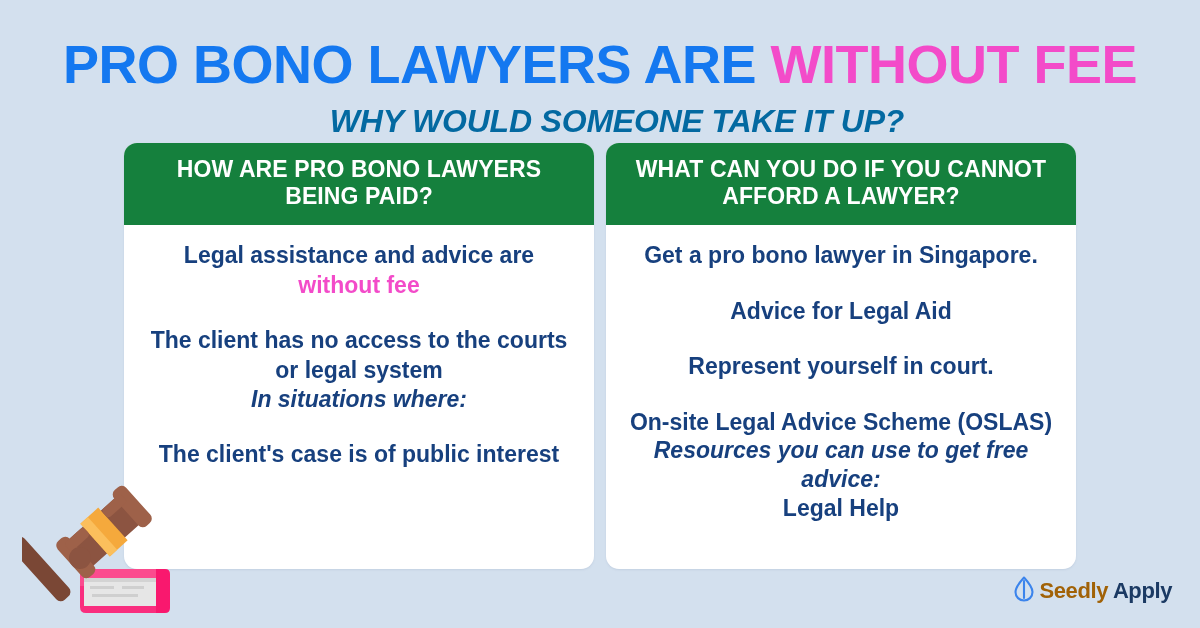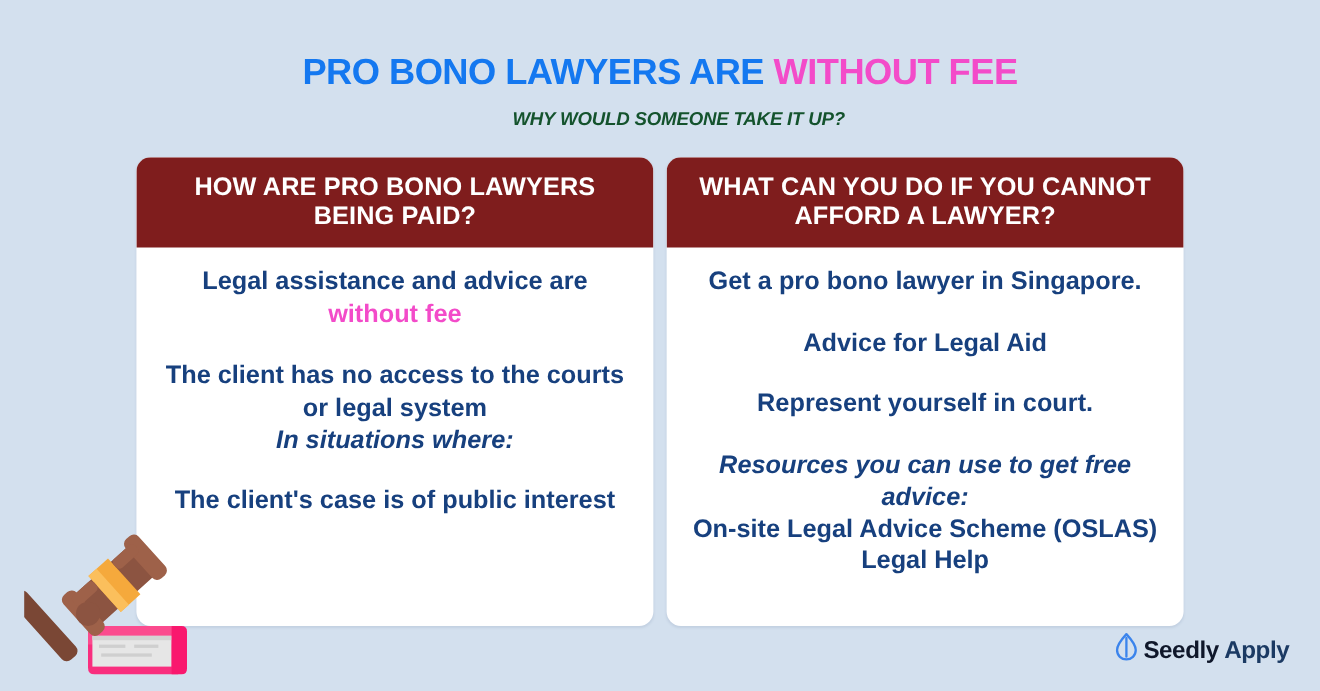--- a/index.html
+++ b/index.html
@@ -23,36 +23,36 @@
 
   
   .title-block {
     position: absolute;
     top: 32px;
     left: 0;
     width: 1200px;
     text-align: center;
   }
   .main-title {
-    font-size: 33px;
+    font-size: 54px;
     font-weight: 800;
     letter-spacing: -0.5px;
     line-height: 1.05;
-    margin: 16px;
+    margin: 4px;
     white-space: nowrap;
   }
   .main-title .seg-blue { color: #1478f0; }
   .main-title .seg-pink { color: #f34bc9; }
 
   .sub-title {
     margin: 10px 0 0 0;
-    font-size: 17px;
+    font-size: 32px;
     font-weight: 700;
     font-style: italic;
-    color: #14532d;
+    color: #0369a1;
     letter-spacing: -0.2px;
     white-space: nowrap;
     padding-left: 34px;
   }
 
   
   .cards {
     position: absolute;
     top: 143px;
     left: 124px;
@@ -64,21 +64,21 @@
   .card {
     width: 470px;
     background: #ffffff;
     border-radius: 13px;
     overflow: hidden;
     display: flex;
     flex-direction: column;
     box-shadow: 0 1px 2px rgba(120,140,170,0.18);
   }
   .card-header {
-    background: #7f1d1d;
+    background: #15803d;
     color: #ffffff;
     font-size: 23px;
     font-weight: 800;
     line-height: 1.18;
     text-align: center;
     padding: 13px 16px 15px 16px;
     letter-spacing: 0.1px;
   }
   .card-body {
     flex: 1;
@@ -124,21 +124,21 @@
     align-items: center;
     gap: 4px;
   }
   .logo-mark { display: block; }
   .logo-text {
     font-size: 22px;
     font-weight: 700;
     letter-spacing: -0.4px;
     line-height: 1;
   }
-  .logo-text .word-1 { color: #0f172a; }
+  .logo-text .word-1 { color: #a16207; }
   .logo-text .word-2 { color: #1b3a63; }
 </style>
 </head>
 <body>
 
 <div class="page">
 
   <div class="title-block">
     <h1 class="main-title"><span class="seg-blue">PRO BONO LAWYERS ARE </span><span class="seg-pink">WITHOUT FEE</span></h1>
     <p class="sub-title">WHY WOULD SOMEONE TAKE IT UP?</p>
@@ -190,22 +190,22 @@
 
         <div class="spacer-sm"></div>
 
         <div class="blk">
           <p class="ln">Represent yourself in court.</p>
         </div>
 
         <div class="spacer-sm"></div>
 
         <div class="blk">
+          <p class="ln tight">On-site Legal Advice Scheme (OSLAS)</p>
           <p class="ln italic">Resources you can use to get free advice:</p>
-          <p class="ln tight">On-site Legal Advice Scheme (OSLAS)</p>
           <p class="ln tight">Legal Help</p>
         </div>
 
       </div>
     </div>
 
   </div>
 
   <div class="gavel-art">
     <svg width="180" height="150" viewBox="0 0 180 150" xmlns="http://www.w3.org/2000/svg">

